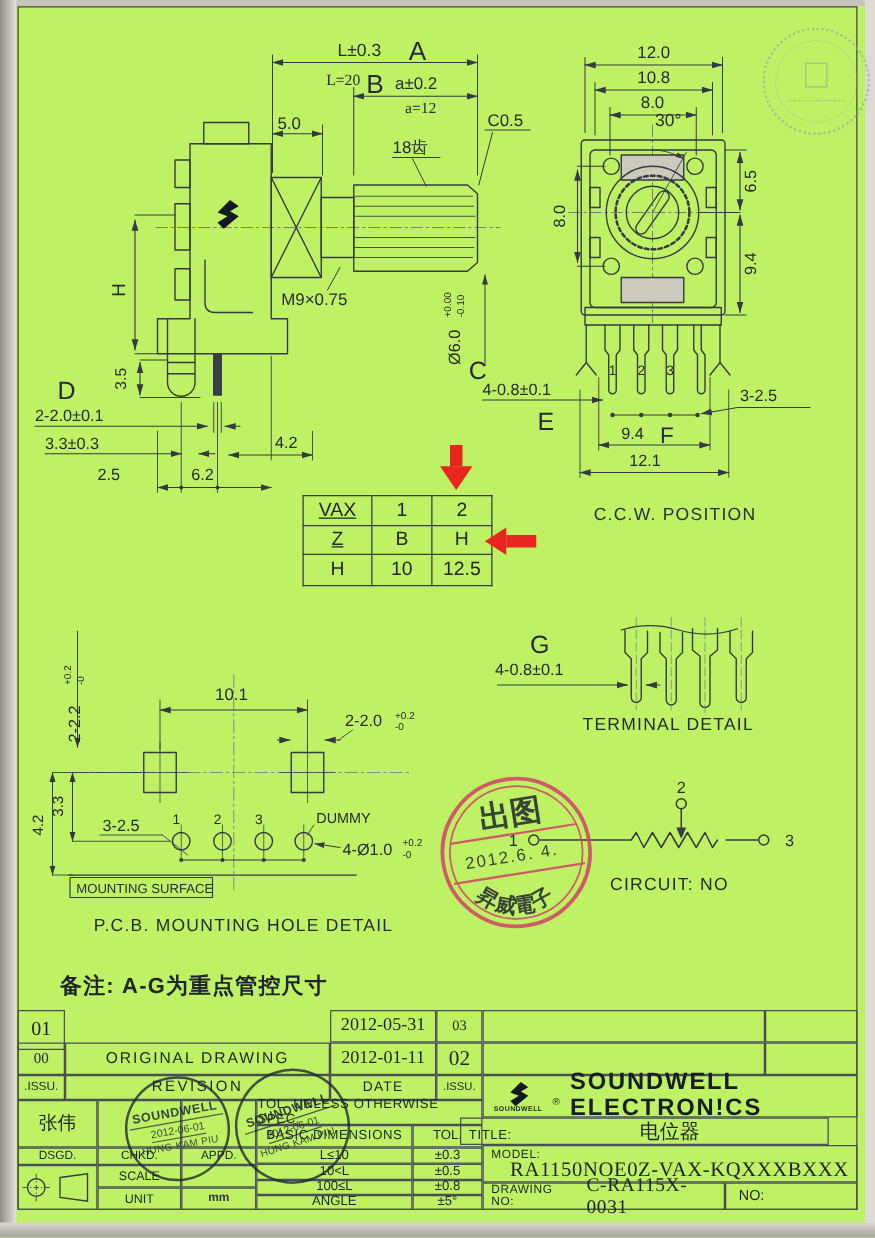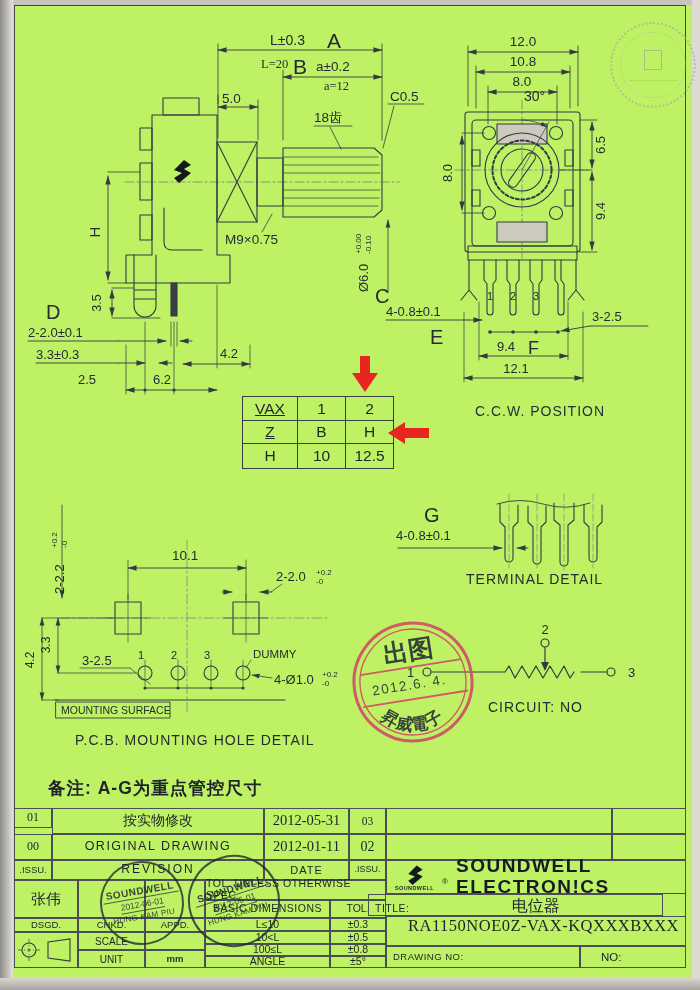--- a/index.html
+++ b/index.html
@@ -341,31 +341,30 @@
   </svg>
 
   <div class="faint-seal">
     <div class="inner"></div>
     <div class="glyph"></div>
     <div class="bar"></div>
   </div>
 
   <div class="note-line">备注: A-G为重点管控尺寸</div>
 
-  <div class="cell serif" style="left:14px;top:808px;width:38px;height:20px;font-size:12px;">01</div>
-  <div class="cell" style="left:52px;top:808px;width:212px;height:26px;font-size:14px;">按实物修改</div>
+  <div class="cell serif" style="left:14px;top:808px;width:38px;height:32px;font-size:16px;">01</div>
   <div class="cell serif" style="left:264px;top:808px;width:85px;height:26px;font-size:14.5px;">2012-05-31</div>
   <div class="cell serif" style="left:349px;top:808px;width:37px;height:26px;font-size:11.5px;">03</div>
   <div class="cell" style="left:386px;top:808px;width:226px;height:26px;"></div>
   <div class="cell" style="left:612px;top:808px;width:74px;height:26px;"></div>
 
   <div class="cell serif" style="left:14px;top:834px;width:38px;height:26px;font-size:12px;">00</div>
   <div class="cell" style="left:52px;top:834px;width:212px;height:26px;font-size:12.5px;letter-spacing:1.5px;">ORIGINAL DRAWING</div>
   <div class="cell serif" style="left:264px;top:834px;width:85px;height:26px;font-size:14.5px;">2012-01-11</div>
-  <div class="cell serif" style="left:349px;top:834px;width:37px;height:26px;font-size:14px;">02</div>
+  <div class="cell serif" style="left:349px;top:834px;width:37px;height:26px;font-size:17px;">02</div>
   <div class="cell" style="left:386px;top:834px;width:226px;height:26px;"></div>
   <div class="cell" style="left:612px;top:834px;width:74px;height:26px;"></div>
 
   <div class="cell" style="left:14px;top:860px;width:38px;height:20px;font-size:9.5px;">.ISSU.</div>
   <div class="cell" style="left:52px;top:860px;width:212px;height:20px;font-size:12px;letter-spacing:2px;">REVISION</div>
   <div class="cell" style="left:264px;top:860px;width:85px;height:20px;font-size:11px;letter-spacing:1px;">DATE</div>
   <div class="cell" style="left:349px;top:860px;width:37px;height:20px;font-size:9px;">.ISSU.</div>
 
   <div class="cell" style="left:14px;top:880px;width:64px;height:38px;font-size:15px;">张伟</div>
   <div class="cell" style="left:78px;top:880px;width:67px;height:38px;"></div>
@@ -416,19 +415,21 @@
       <span style="font-size:5.5px;letter-spacing:.4px;font-weight:bold;">SOUNDWELL</span>
     </span>
     <span style="font-size:8px;align-self:flex-end;padding-bottom:6px;">®</span>
     <span style="font-size:19px;font-weight:bold;letter-spacing:1.5px;color:#171c24;">SOUNDWELL ELECTRON!CS</span>
   </div>
   <div class="cell" style="left:368px;top:894px;width:295px;height:22px;justify-content:flex-start;padding-left:6px;align-items:flex-end;">
     <span style="font-size:10.5px;letter-spacing:.5px;">TITLE:</span>
     <span style="flex:1;text-align:center;font-size:16px;">电位器</span>
   </div>
   <div class="cell" style="left:386px;top:916px;width:300px;height:30px;flex-direction:column;align-items:stretch;justify-content:flex-start;padding:2px 6px 0;">
+    <span style="font-size:9.5px;letter-spacing:.5px;">MODEL:</span>
     <span class="serif" style="text-align:right;font-size:16.5px;letter-spacing:.5px;margin-top:-2px;">RA1150NOE0Z-VAX-KQXXXBXXX</span>
   </div>
   <div class="cell" style="left:386px;top:946px;width:194px;height:22px;justify-content:flex-start;padding-left:6px;gap:8px;">
     <span style="font-size:9.5px;letter-spacing:.5px;">DRAWING NO:</span>
-  </div>
-  <div class="cell" style="left:580px;top:946px;width:106px;height:22px;justify-content:flex-start;padding-left:20px;font-size:11.5px;">NO:</div>
+    <span class="serif" style="font-size:15.5px;letter-spacing:.5px;">C-RA115X-0031</span>
+  </div>
+  <div class="cell" style="left:580px;top:946px;width:106px;height:22px;justify-content:flex-start;padding-left:10px;font-size:11.5px;">NO:</div>
 </div>
 
 </body></html>

